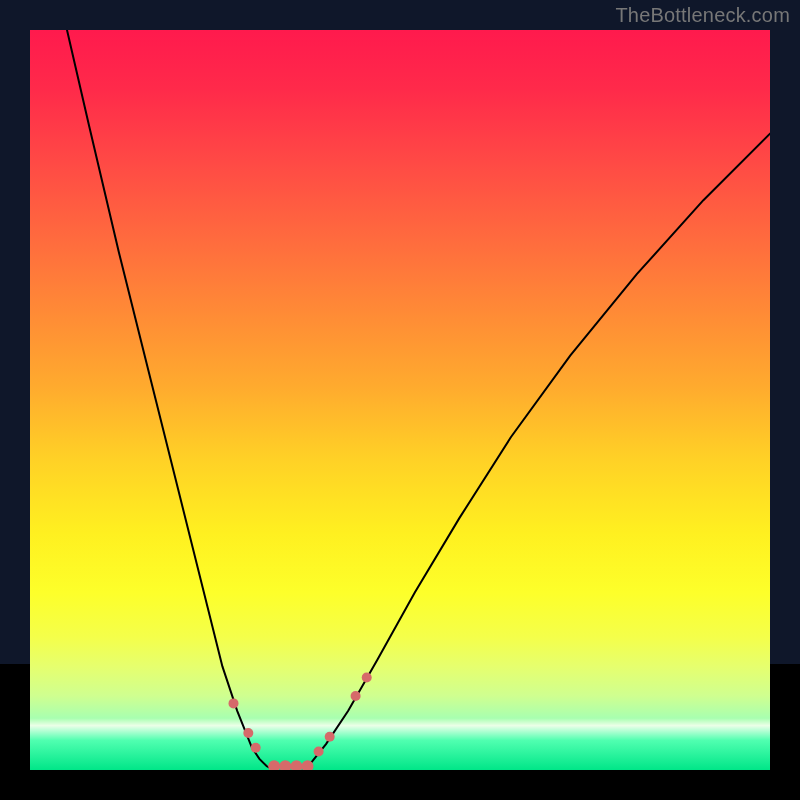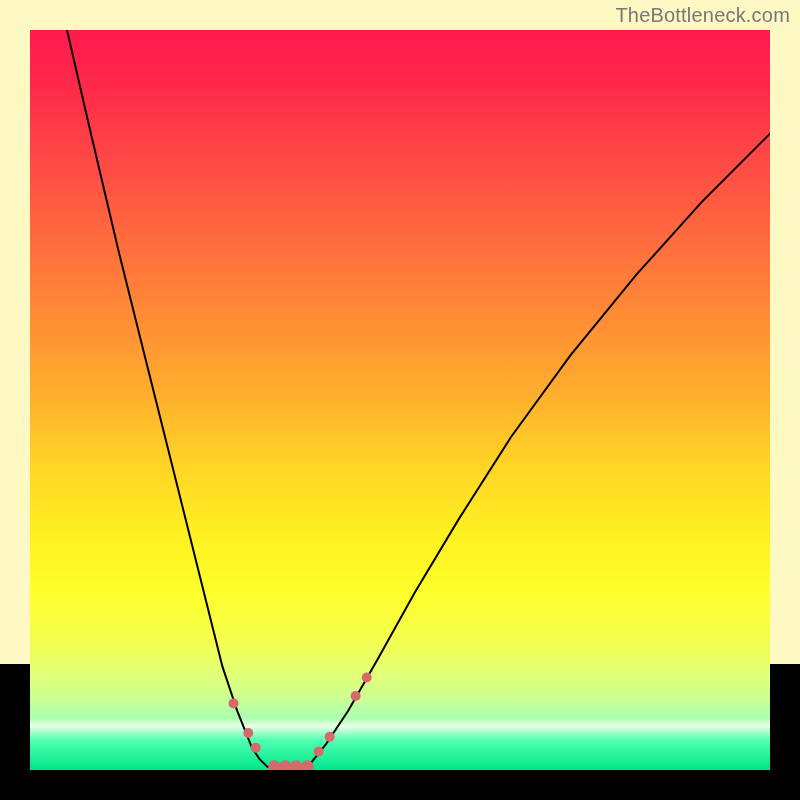--- a/index.html
+++ b/index.html
@@ -9,21 +9,21 @@
     height: 800px;
     background: #000;
     overflow: hidden;
     font-family: Arial, Helvetica, sans-serif;
   }
   .frame {
     position: absolute;
     top: 0; left: 0;
     width: 800px;
     height: 664px;
-    background: #fef9c3;
+    background: #0f172a;
   }
   .plot-area {
     position: absolute;
     top: 30px;
     left: 30px;
     width: 740px;
     height: 740px;
     overflow: hidden;
   }
   .gradient-bg {

